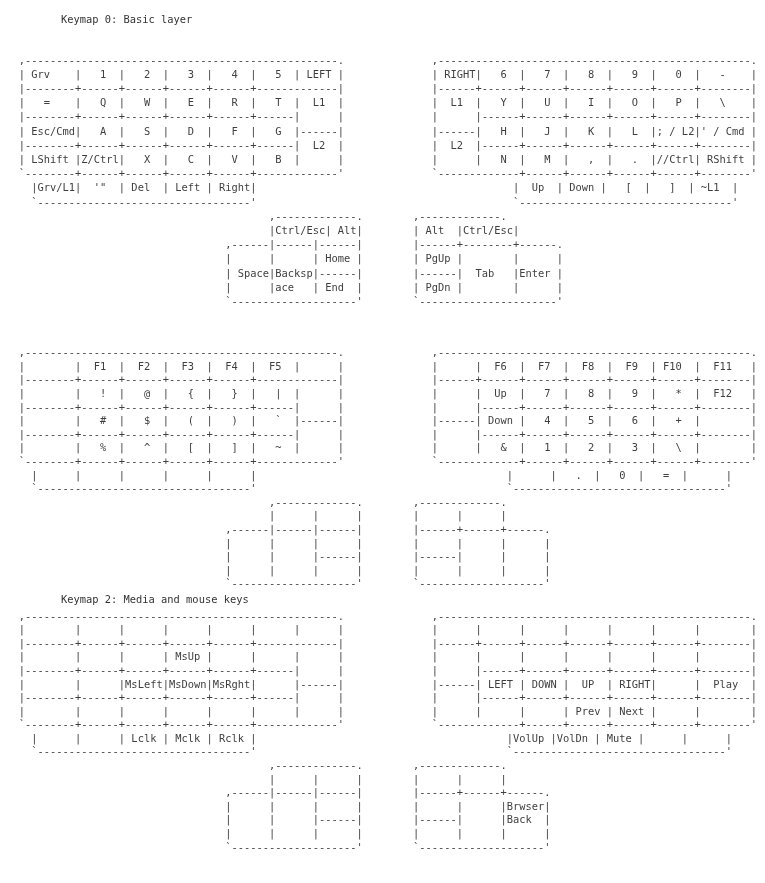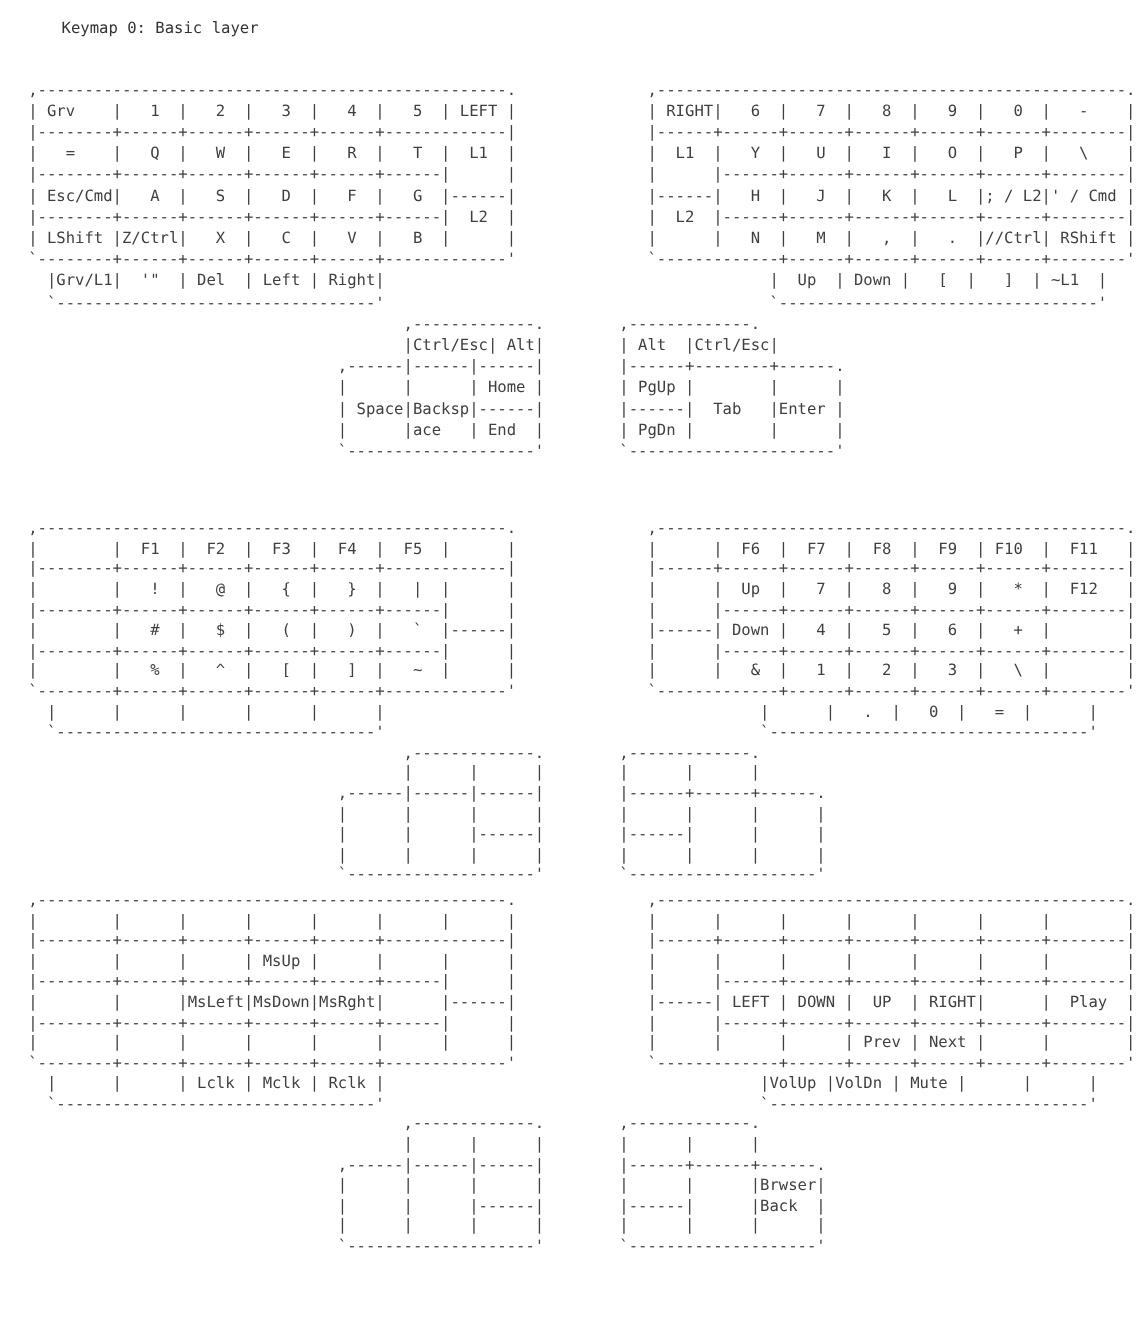--- a/index.html
+++ b/index.html
@@ -16,20 +16,21 @@
   pre {
     margin: 0;
     font-family: "DejaVu Sans Mono", "Liberation Mono", monospace;
     white-space: pre;
   }
   .heading {
     font-size: 10.4px;
     line-height: 13.6px;
     padding-left: 41px;
     color: #333333;
+    margin-left: 20px;
   }
   .art {
     font-size: 10.4px;
     line-height: 13.6px;
     letter-spacing: 0;
     color: #3f3f3f;
   }
   #s0 .art { margin-top: 26px; line-height: 14.2px; }
   #s1 { margin-top: 38px; }
   #s1 .art { margin-top: 13px; }
@@ -78,20 +79,21 @@
                                            ,-------------.        ,-------------.
                                            |      |      |        |      |      |
                                     ,------|------|------|        |------+------+------.
                                     |      |      |      |        |      |      |      |
                                     |      |      |------|        |------|      |      |
                                     |      |      |      |        |      |      |      |
                                     `--------------------'        `--------------------'</pre>
   </section>
 
   <section class="sec" id="s2">
+    <pre class="heading">Keymap 2: Media and mouse keys</pre>
     <pre class="art">   ,--------------------------------------------------.              ,--------------------------------------------------.
    |        |      |      |      |      |      |      |              |      |      |      |      |      |      |        |
    |--------+------+------+------+------+-------------|              |------+------+------+------+------+------+--------|
    |        |      |      | MsUp |      |      |      |              |      |      |      |      |      |      |        |
    |--------+------+------+------+------+------|      |              |      |------+------+------+------+------+--------|
    |        |      |MsLeft|MsDown|MsRght|      |------|              |------| LEFT | DOWN |  UP  | RIGHT|      |  Play  |
    |--------+------+------+------+------+------|      |              |      |------+------+------+------+------+--------|
    |        |      |      |      |      |      |      |              |      |      |      | Prev | Next |      |        |
    `--------+------+------+------+------+-------------'              `-------------+------+------+------+------+--------'
      |      |      | Lclk | Mclk | Rclk |                                        |VolUp |VolDn | Mute |      |      |

